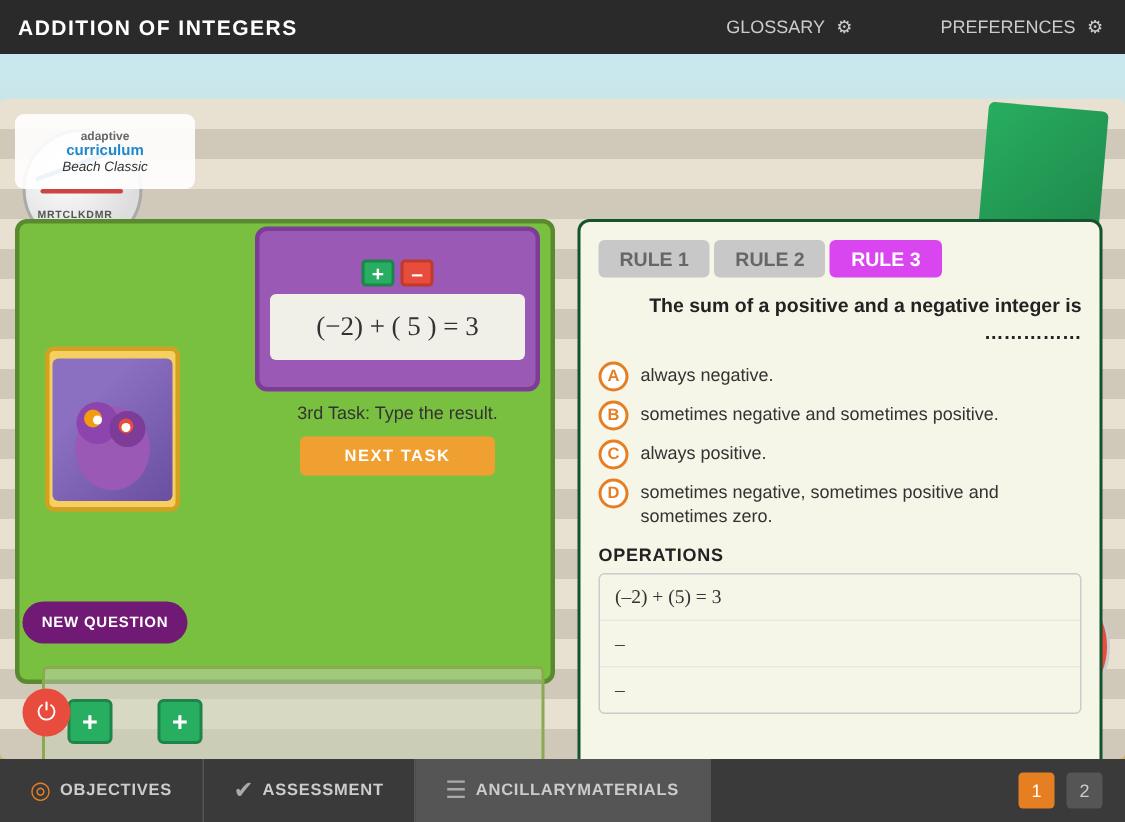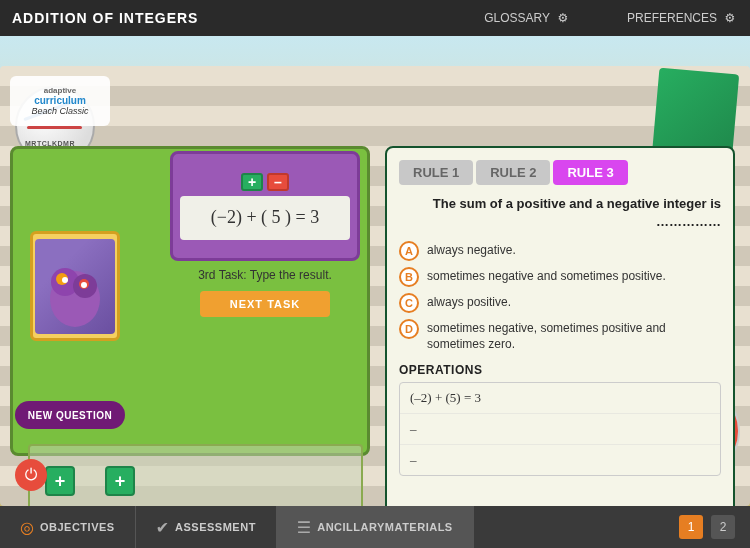--- a/index.html
+++ b/index.html
@@ -75,21 +75,21 @@
         #d0c8b8 20px, #d0c8b8 40px
       );
       border-radius: 4px;
     }
 
     
     .logo-area {
       position: absolute;
       top: 40px;
       left: 10px;
-      width: 100px;
+      width: 120px;
       height: 50px;
       background: rgba(255,255,255,0.9);
       border-radius: 6px;
       display: flex;
       flex-direction: column;
       align-items: center;
       justify-content: center;
       z-index: 10;
     }
     .logo-text-top {

